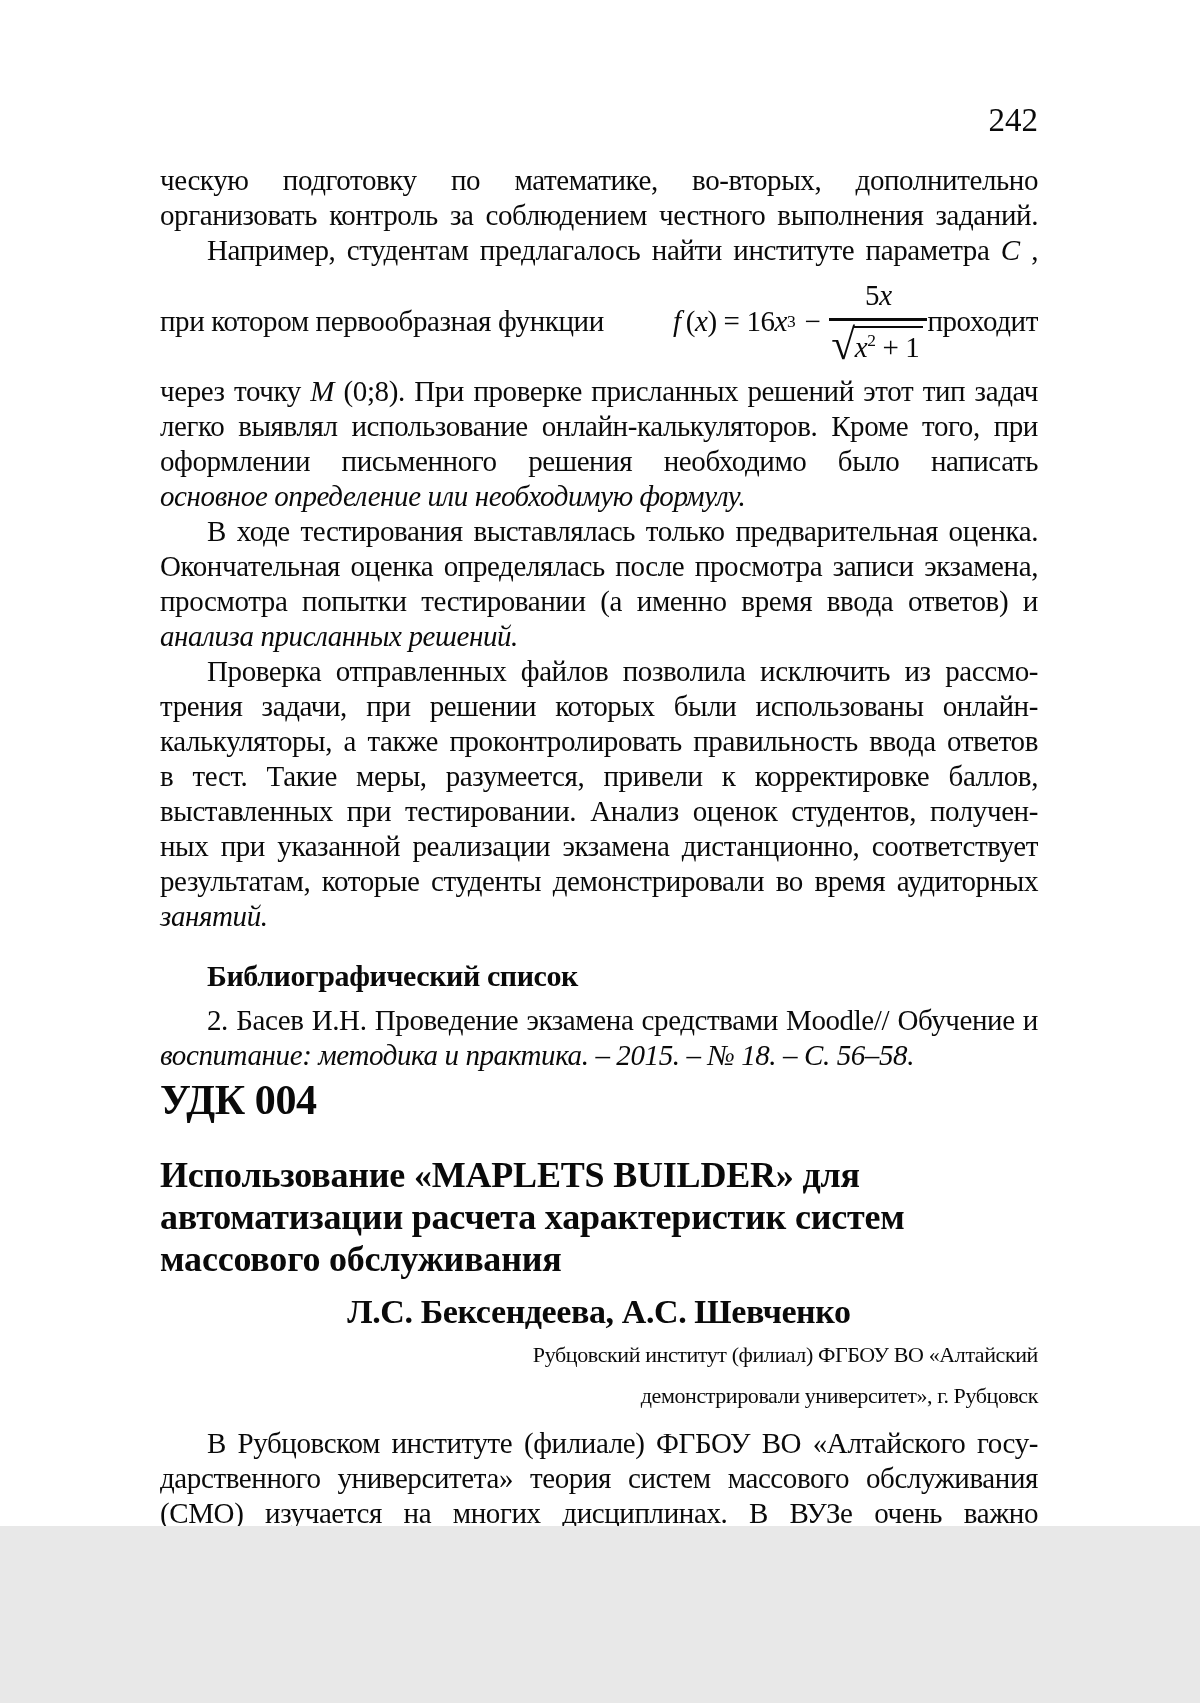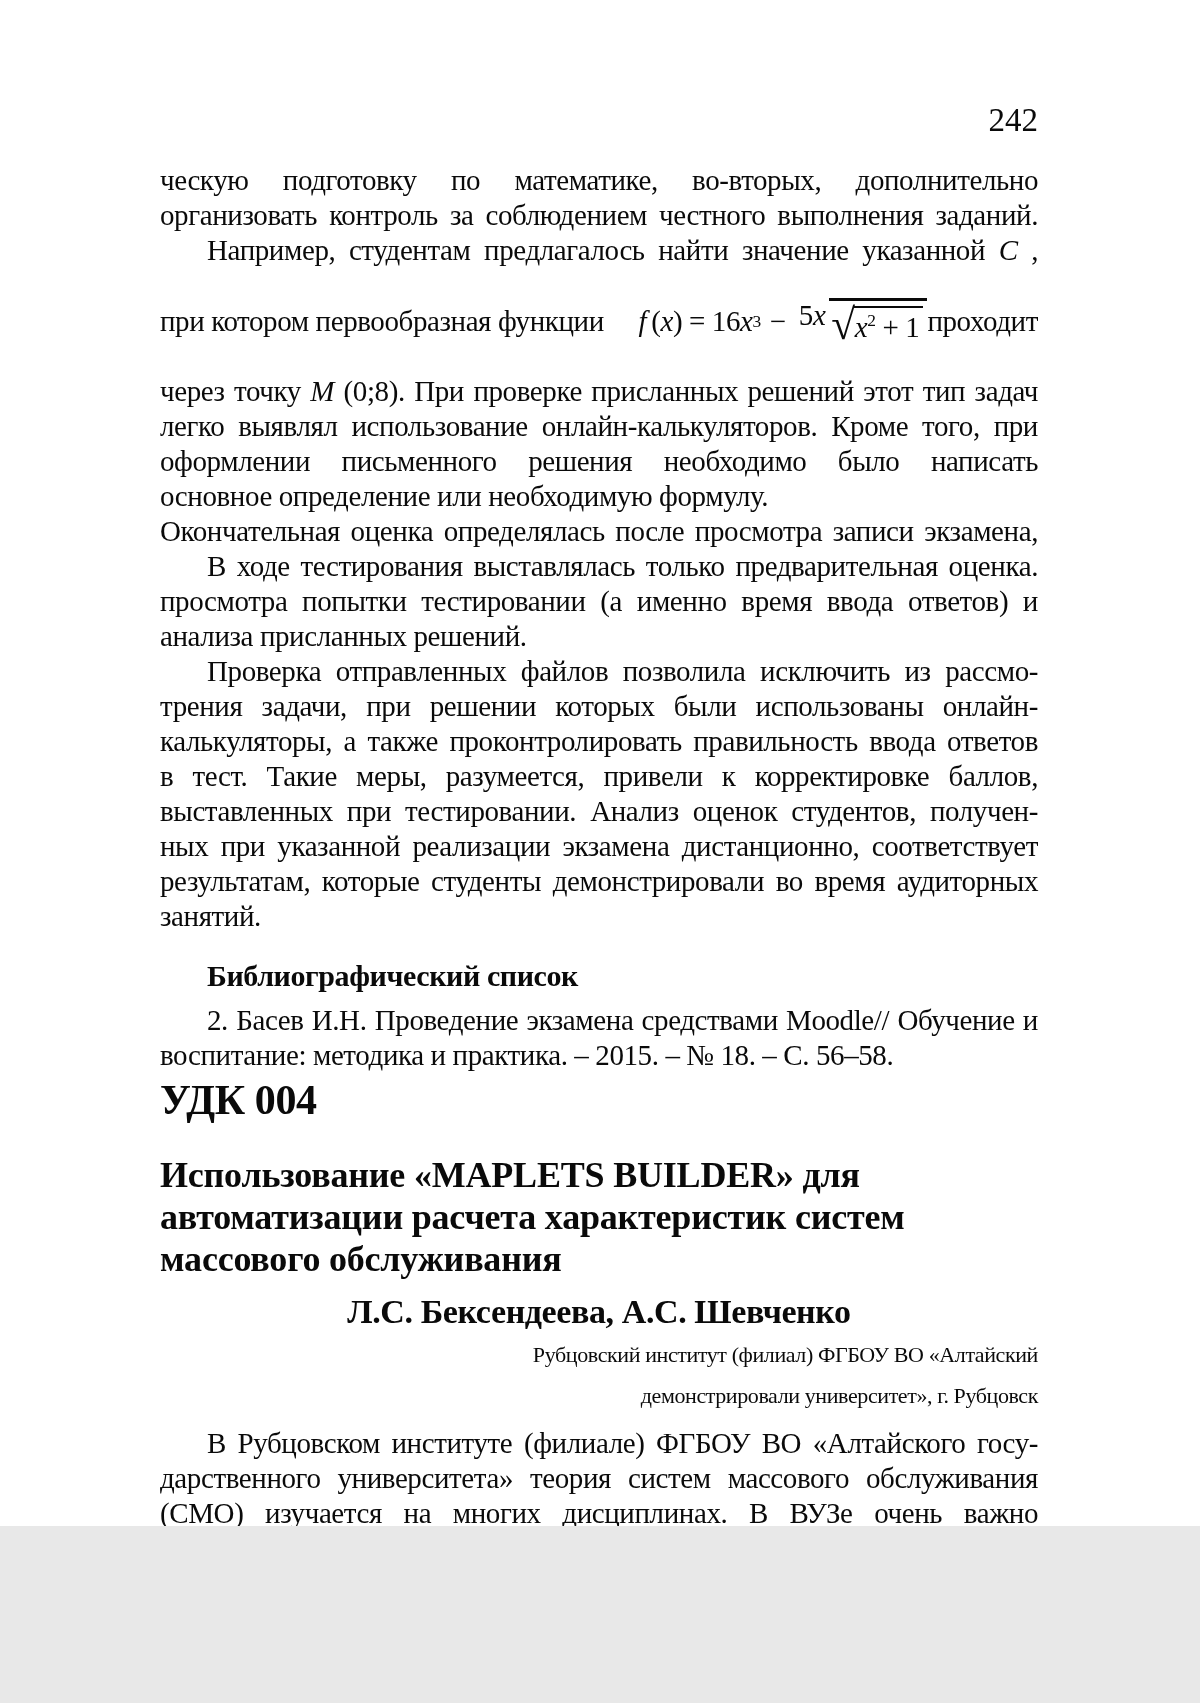--- a/index.html
+++ b/index.html
@@ -15,33 +15,33 @@
   .page-number {
     position:absolute; top:102px; right:162px;
     font-size:33px; line-height:36px;
   }
   .content {
     position:absolute; top:163px; left:160px; width:878px;
     font-size:29px; line-height:35px; letter-spacing:-0.4px;
   }
   .line { text-align:justify; }
   .line.j { text-align-last:justify; }
-  .line.l { text-align-last:left; }
+  .line.l { text-align-last:left;font-style:italic; }
   .indent { text-indent:47px; }
   .mvar { font-style:italic; }
   
   .formula-row {
     height:106px; display:flex; align-items:center;
     justify-content:space-between;
   }
   .math { display:inline-flex; align-items:center; white-space:nowrap; }
   .math .fvar { font-style:italic; margin-right:5px; }
   .math sup { font-size:0.6em; line-height:0; vertical-align:super; }
   .math .op { margin:0 9px; }
-  .frac { display:inline-flex; }
+  .frac { display:inline-flex; flex-direction:column; align-items:center; }
   .frac .num { padding:0 4px 5px; }
   .frac .den {
     display:flex; align-items:flex-start;
     border-top:3px solid #0a0a0a; padding:5px 4px 0 2px;
   }
   .radical { font-size:1.5em; line-height:0.85; margin-right:-2px; }
   .radicand { border-top:2.5px solid #0a0a0a; padding:2px 4px 0 2px; }
   
   .bib-heading {
     margin-top:24px; font-weight:bold; font-size:30px;
@@ -70,21 +70,21 @@
   <div class="page-number">242</div>
 
   <div class="content">
 
     <section>
       <div class="line j">ческую подготовку по математике, во-вторых, дополнительно</div>
       <div class="line j">организовать контроль за соблюдением честного выполнения заданий.</div>
     </section>
 
     <section>
-      <div class="line j indent"><span>Например, студентам предлагалось найти значение указанной </span><span class="mvar">C</span><span> ,</span></div>
+      <div class="line j indent"><span>Например, студентам предлагалось найти институте параметра </span><span class="mvar">C</span><span> ,</span></div>
 
       <div class="formula-row">
         <span>при котором первообразная функции</span>
         <span class="math">
             <span class="fvar">f</span>
             <span>(</span>
             <span class="mvar">x</span>
             <span>) = 16</span>
             <span class="mvar">x</span>
             <sup>3</sup>
@@ -100,22 +100,22 @@
       </span>
         </div>
 
       <div class="line j"><span>через точку </span><span class="mvar">M</span><span> (0;8). При проверке присланных решений этот тип задач</span></div>
       <div class="line j">легко выявлял  использование онлайн-калькуляторов. Кроме того, при</div>
       <div class="line j">оформлении письменного решения необходимо было написать</div>
       <div class="line l">основное определение или необходимую формулу.</div>
     </section>
 
     <section>
+      <div class="line j indent">В ходе тестирования выставлялась только предварительная оценка.</div>
       <div class="line j">Окончательная оценка определялась после просмотра записи экзамена,</div>
-      <div class="line j indent">В ходе тестирования выставлялась только предварительная оценка.</div>
       <div class="line j">просмотра попытки тестировании (а именно время ввода ответов) и</div>
       <div class="line l">анализа присланных решений.</div>
     </section>
 
     <section>
       <div class="line j indent">Проверка отправленных файлов позволила исключить из рассмо-</div>
       <div class="line j">трения задачи, при решении которых были использованы онлайн-</div>
       <div class="line j">калькуляторы, а также проконтролировать правильность ввода ответов</div>
       <div class="line j">в тест. Такие меры, разумеется, привели к корректировке баллов,</div>
       <div class="line j">выставленных при тестировании. Анализ оценок студентов, получен-</div>

